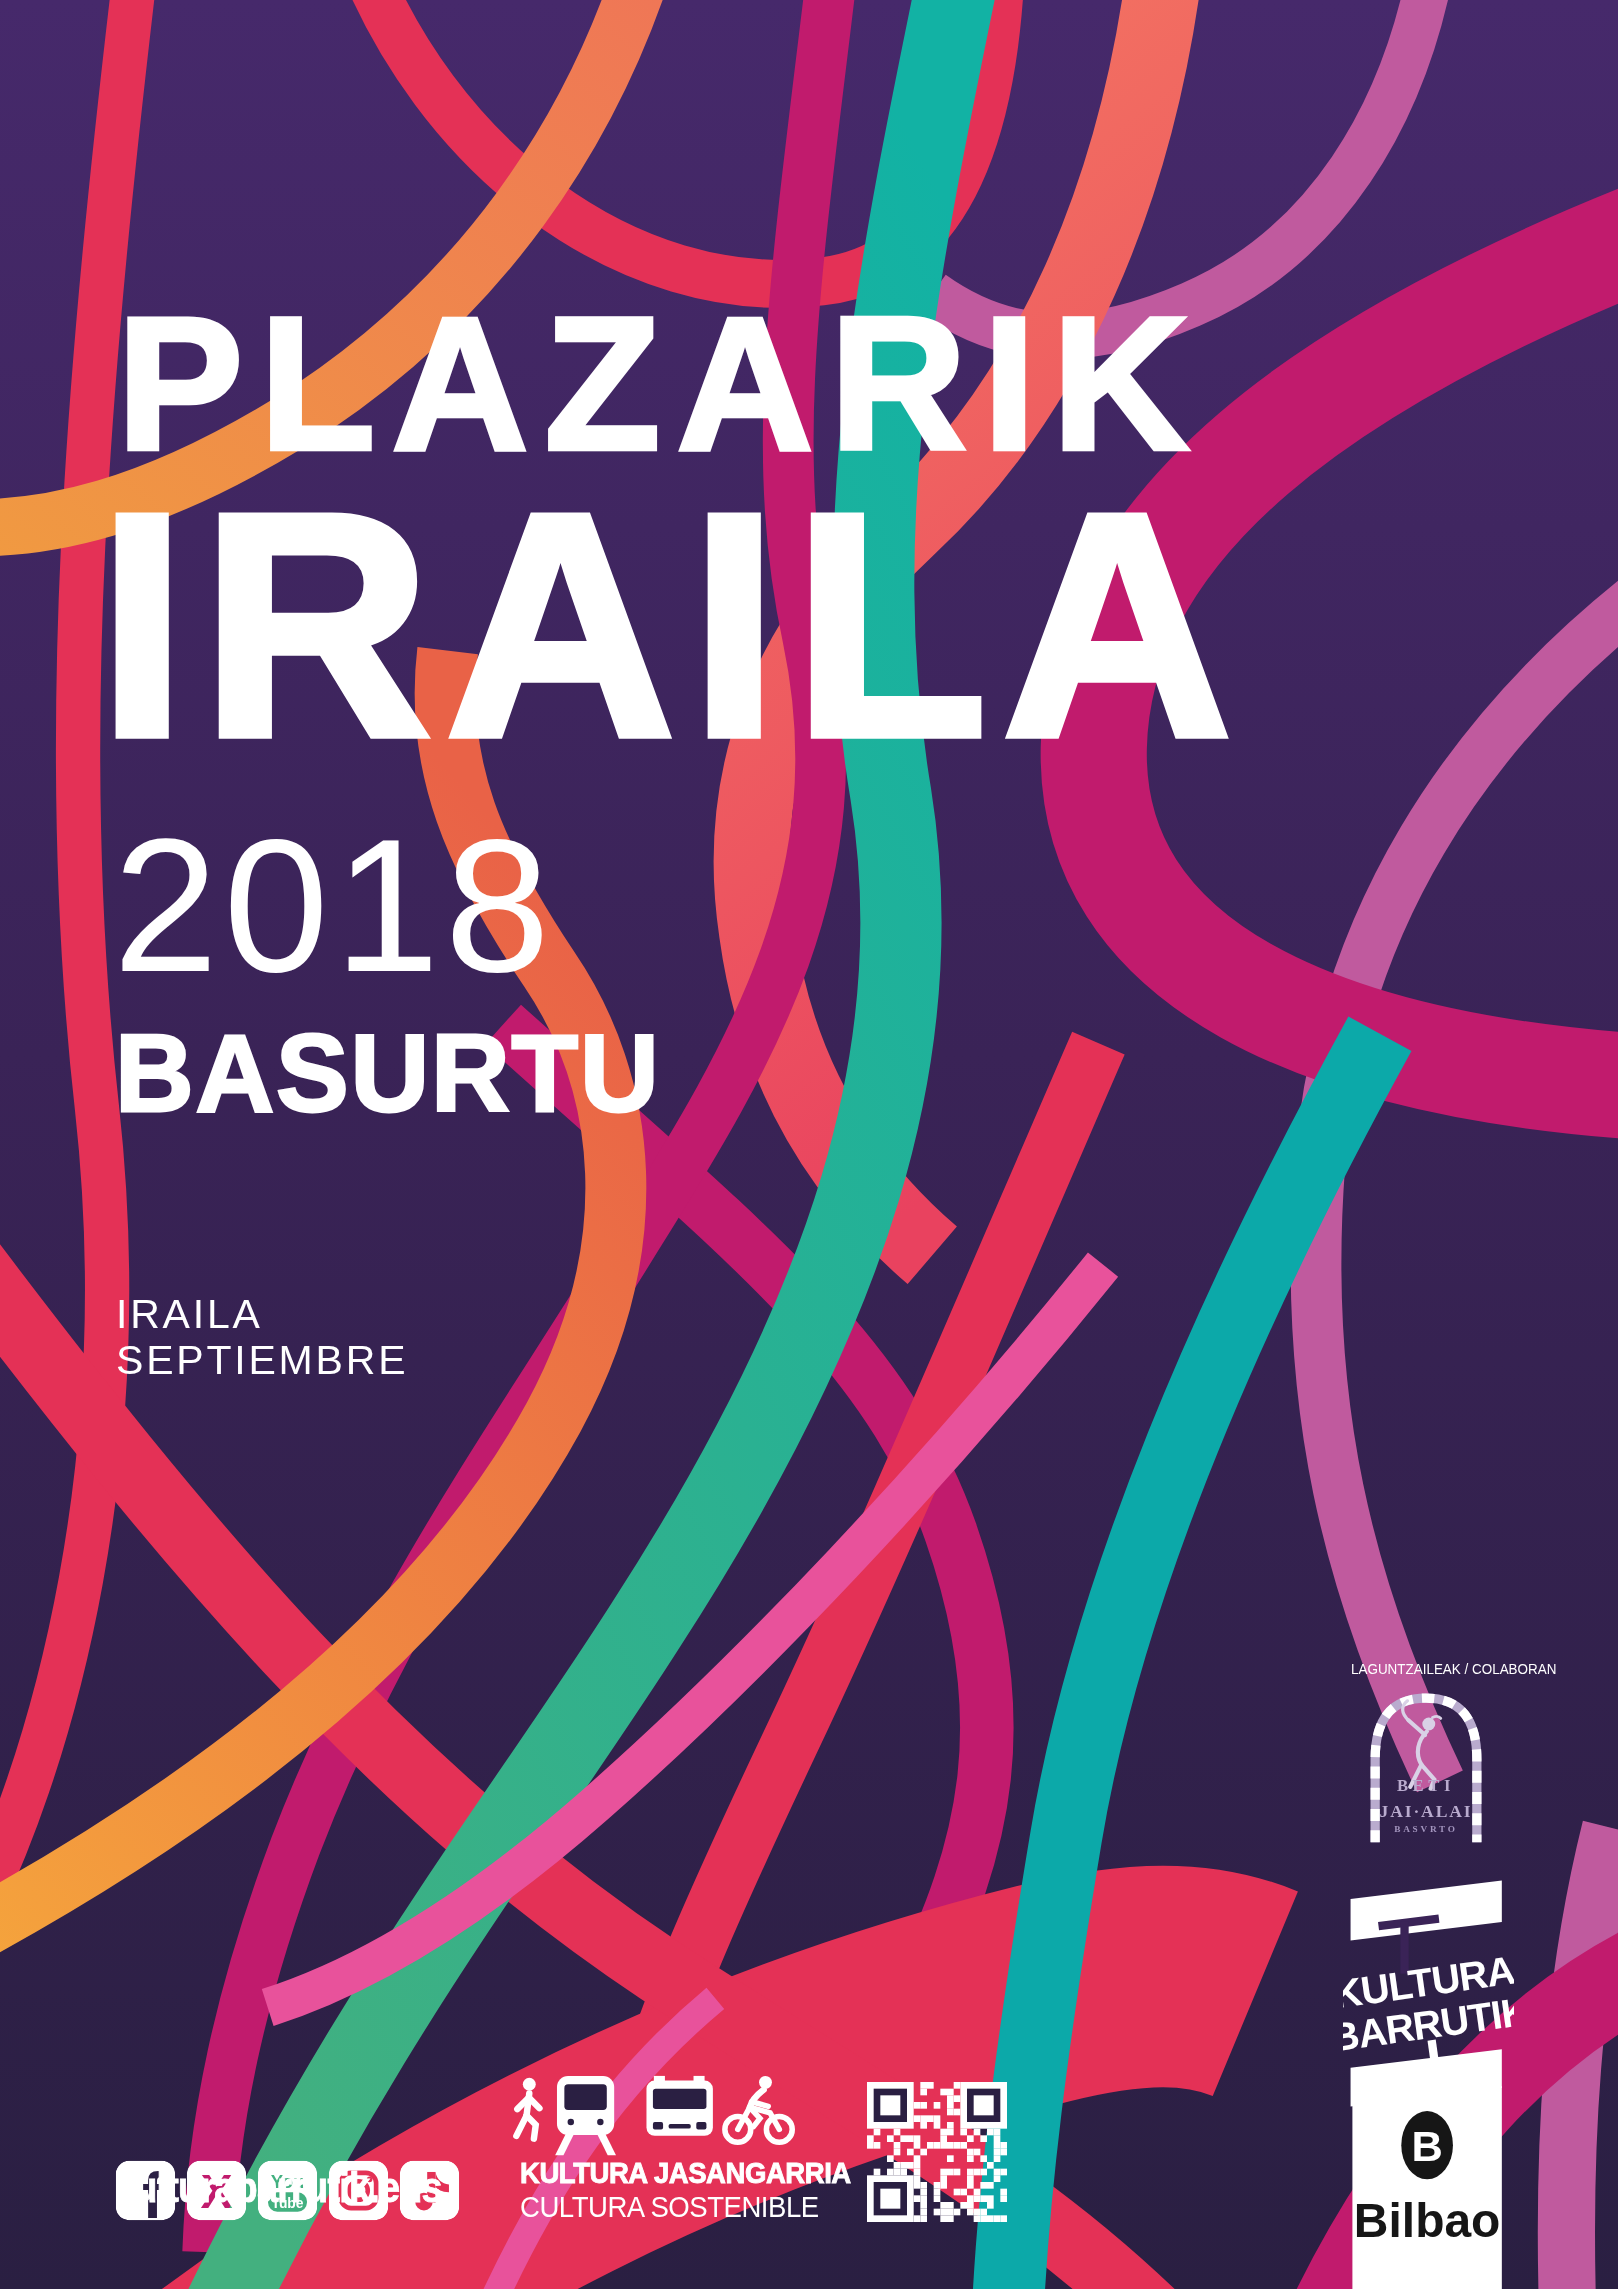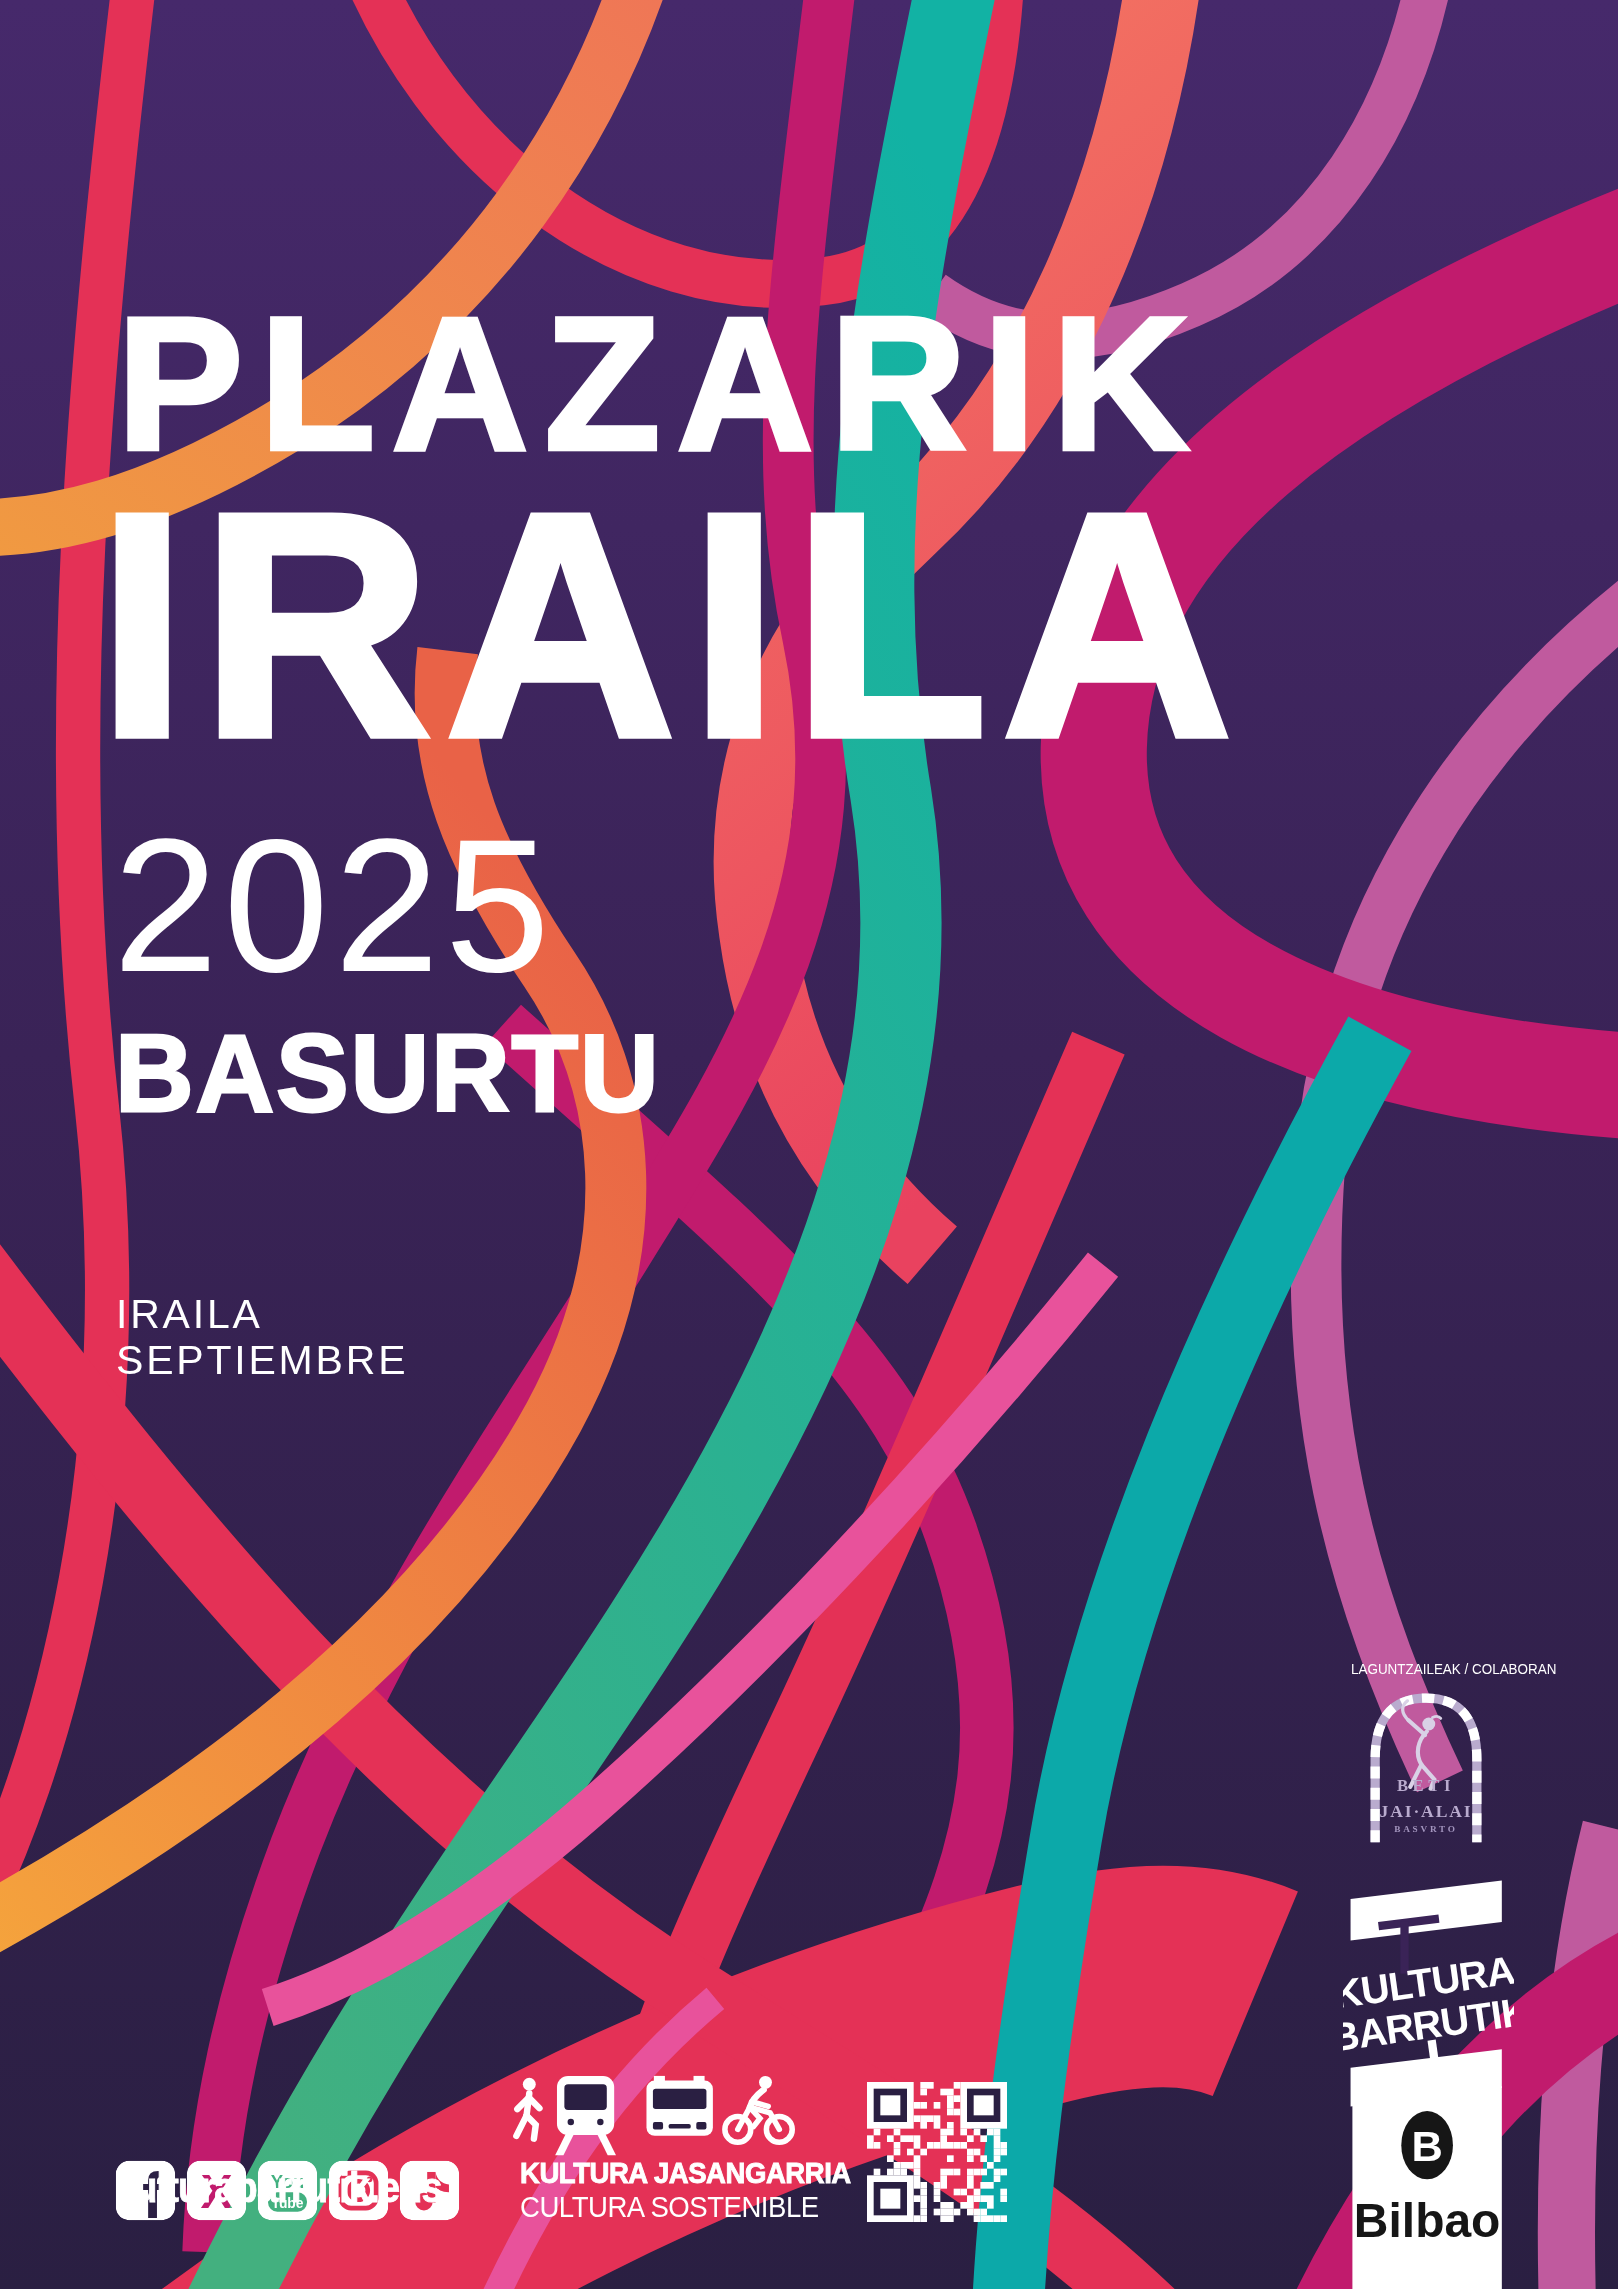--- a/index.html
+++ b/index.html
@@ -70,21 +70,21 @@
       <path d="M -60 2110 C 250 1945, 480 1755, 600 1535 C 700 1350, 680 1175, 595 1050 C 515 930, 470 830, 485 705" stroke="url(#gOrange)" stroke-width="66"></path>
       <path d="M 505 2560 C 575 2390, 655 2265, 775 2165" stroke="var(--pink)" stroke-width="30"></path>
       <path d="M 1195 1370 C 1010 1600, 810 1810, 645 1955 C 520 2065, 400 2140, 290 2175" stroke="var(--pink)" stroke-width="42"></path>
       <path d="M 1495 1120 C 1330 1420, 1200 1720, 1155 1990 C 1120 2200, 1095 2380, 1090 2550" stroke="var(--cyan_teal)" stroke-width="78"></path>
       <path d="M 1420 2560 C 1520 2330, 1660 2180, 1830 2110" stroke="var(--magenta)" stroke-width="95"></path>
     </g>
   </svg>
 
   <div class="abs title1">PLAZARIK</div>
   <div class="abs title2">IRAILA</div>
-  <div class="abs year">2025</div>
+  <div class="abs year">2018</div>
   <div class="abs place">BASURTU</div>
   <div class="abs month1">IRAILA</div>
   <div class="abs month2">SEPTIEMBRE</div>
 
   <div class="abs website">kulturabarrutik.eus</div>
 
   <svg class="soc" style="left:114px" width="63" height="63" viewBox="0 0 68 68">
     <defs>
         <mask id="mFB">
           <rect x="2" y="2" width="64" height="64" rx="14" fill="#fff"></rect>

